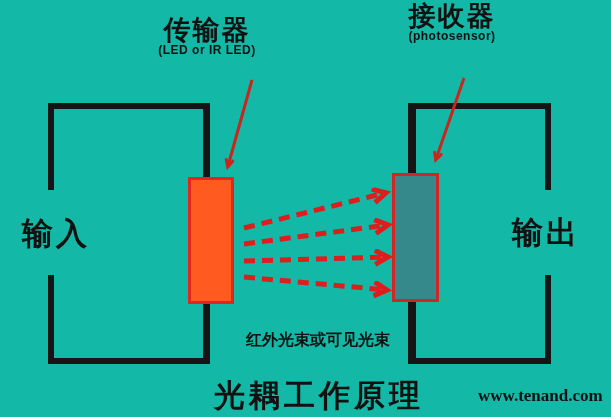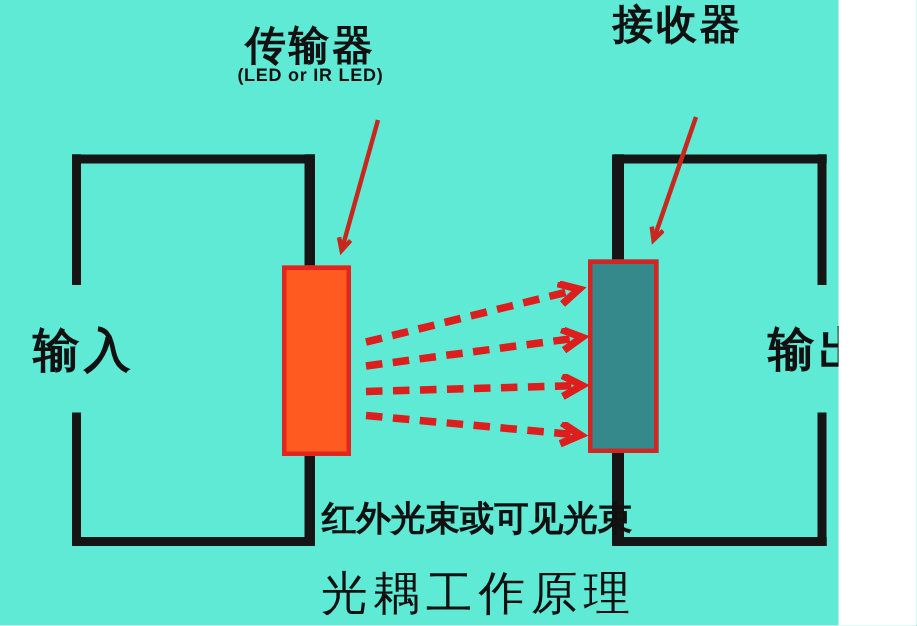--- a/index.html
+++ b/index.html
@@ -7,21 +7,21 @@
     --led-border:#e3261d;
     --sensor-fill:#35898b;
     --sensor-border:#d22624;
     --beam-red:#de1d1d;
     --pointer-red:#c8271e;
     --wire-black:#151515;
   }
   html,body{margin:0;padding:0;background:#ffffff;}
   body{font-family:"Liberation Sans","DejaVu Sans",sans-serif;}
   .stage{
-    position:relative;width:559px;height:417px;background:#5eead4;overflow:hidden;
+    position:relative;width:611px;height:417px;background:#14b8a6;overflow:hidden;
   }
   
   .wire{position:absolute;background:var(--wire-black);z-index:1;}
   
   .comp{position:absolute;z-index:2;box-sizing:border-box;}
   .led-rect{
     left:188px;top:177px;width:46px;height:127px;
     background:var(--led-fill);border:3px solid var(--led-border);
   }
   .sensor-rect{
@@ -34,24 +34,24 @@
   .pointer{stroke:var(--pointer-red);stroke-width:3;fill:none;}
   #beamhead path{stroke:var(--beam-red);fill:none;}
   #pointerhead path{stroke:var(--pointer-red);fill:none;}
   
   .txt{position:absolute;color:#111;z-index:4;white-space:nowrap;}
   .center{transform:translateX(-50%);text-align:center;}
   .label-group{line-height:1.05;}
   .cn-head{font-size:27px;font-weight:bold;letter-spacing:2px;}
   .sub-head{font-size:12px;font-weight:bold;letter-spacing:0.5px;}
   .io-label{font-size:31px;font-weight:bold;letter-spacing:3px;}
-  .beam-caption{font-size:23px;font-weight:bold;top:330px;left:318px;}
+  .beam-caption{font-size:16px;font-weight:bold;top:330px;left:318px;}
   .main-title{
     font-family:"Liberation Serif","DejaVu Serif",serif;
-    font-size:31px;font-weight:normal;letter-spacing:4px;top:375px;left:319px;
+    font-size:31px;font-weight:bold;letter-spacing:4px;top:375px;left:319px;
   }
   .watermark{
     font-family:"Liberation Serif","DejaVu Serif",serif;
     font-size:17px;font-weight:bold;top:386px;left:478px;
   }
 </style>
 </head>
 <body>
 
 <div class="stage">
@@ -90,24 +90,26 @@
     <line class="beam" x1="244" y1="277" x2="386" y2="290" marker-end="url(#beamhead)"></line>
   </svg>
 
   <div class="txt center label-group" style="left:207px;top:16px;">
     <div class="cn-head">传输器</div>
     <div class="sub-head">(LED or IR LED)</div>
   </div>
 
   <div class="txt center label-group" style="left:452px;top:2px;">
     <div class="cn-head">接收器</div>
+    <div class="sub-head">(photosensor)</div>
   </div>
 
   <div class="txt io-label" style="left:22px;top:213px;text-align:center;">输入</div>
 
   <div class="txt io-label" style="left:512px;top:212px;">输出</div>
 
   <div class="txt center beam-caption">红外光束或可见光束</div>
 
   <div class="txt center main-title">光耦工作原理</div>
 
+  <div class="txt watermark">www.tenand.com</div>
 
 </div>
 
 </body></html>

